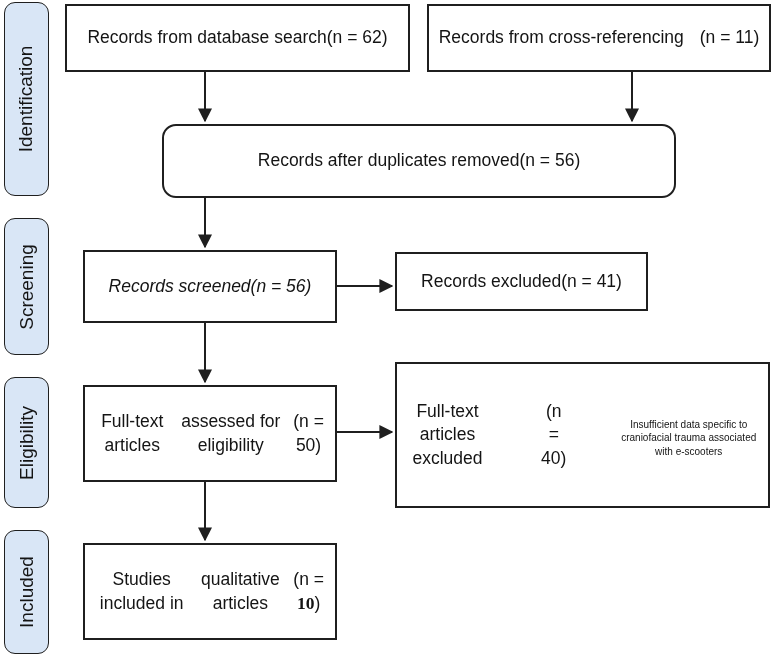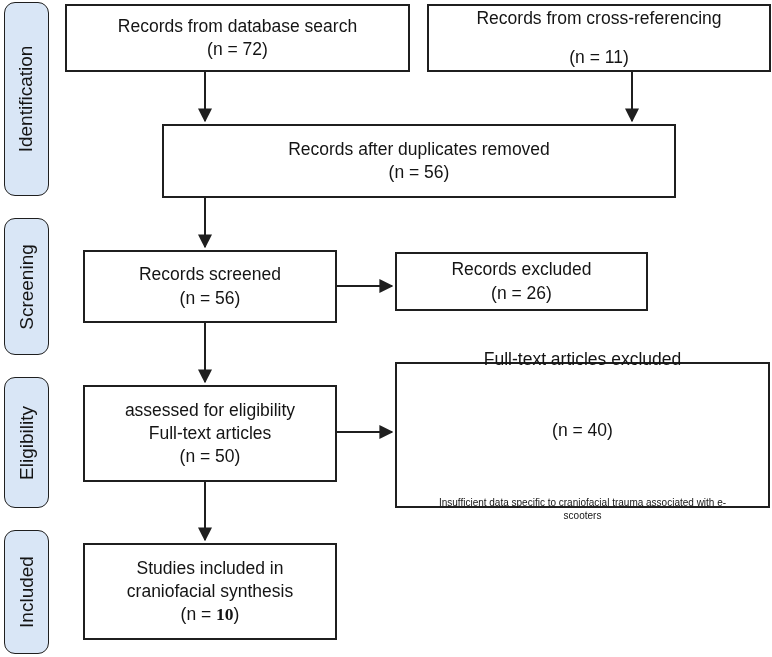--- a/index.html
+++ b/index.html
@@ -37,32 +37,32 @@
   .stage.screening      { top: 218px; height: 137px; }
   .stage.eligibility    { top: 377px; height: 131px; }
   .stage.included       { top: 530px; height: 124px; }
 
   
   .fbox {
     position: absolute;
     background: #ffffff;
     border: 2px solid #1f1f1f;
     display: flex;
-    flex-direction: column;
+    flex-direction: row;
     align-items: center;
     justify-content: center;
     text-align: center;
     font-size: 17.5px;
     line-height: 1.32;
     padding: 2px 6px;
   }
   .fbox.db        { left: 65px;  top: 4px;   width: 345px; height: 68px; }
   .fbox.cross     { left: 427px; top: 4px;   width: 344px; height: 68px; gap: 16px; }
-  .fbox.dup       { left: 162px; top: 124px; width: 514px; height: 74px; }
-  .fbox.screened  { left: 83px;  top: 250px; width: 254px; height: 73px; }
+  .fbox.dup       { left: 162px; top: 124px; width: 514px; height: 74px; border-radius: 14px; }
+  .fbox.screened  { left: 83px;  top: 250px; width: 254px; height: 73px; font-style: italic; }
   .fbox.excluded  { left: 395px; top: 252px; width: 253px; height: 59px; }
   .fbox.fulltext  { left: 83px;  top: 385px; width: 254px; height: 97px; }
   .fbox.ftexcl    { left: 395px; top: 362px; width: 375px; height: 146px; gap: 48px; }
   .fbox.studies   { left: 83px;  top: 543px; width: 254px; height: 97px; }
 
   .note {
     font-size: 10px;
     line-height: 1.32;
     max-width: 300px;
     margin-top: 6px;
@@ -91,58 +91,58 @@
   </div>
   <div class="stage eligibility">
     <span>Eligibility</span>
   </div>
   <div class="stage included">
     <span>Included</span>
   </div>
 
   <div class="fbox db">
     <div>Records from database search</div>
-    <div>(n = 72)</div>
+    <div>(n = 62)</div>
   </div>
 
   <div class="fbox cross">
     <div>Records from cross-referencing</div>
     <div>(n = 11)</div>
   </div>
 
   <div class="fbox dup">
     <div>Records after duplicates removed</div>
     <div>(n = 56)</div>
   </div>
 
   <div class="fbox screened">
     <div>Records screened</div>
     <div>(n = 56)</div>
   </div>
 
   <div class="fbox excluded">
     <div>Records excluded</div>
-    <div>(n = 26)</div>
+    <div>(n = 41)</div>
   </div>
 
   <div class="fbox fulltext">
+    <div>Full-text articles</div>
     <div>assessed for eligibility</div>
-    <div>Full-text articles</div>
     <div>(n = 50)</div>
   </div>
 
   <div class="fbox ftexcl">
     <div>Full-text articles excluded</div>
     <div>(n = 40)</div>
     <div class="note">Insufficient data specific to craniofacial trauma associated with e-scooters</div>
   </div>
 
   <div class="fbox studies">
     <div>Studies included in</div>
-    <div>craniofacial synthesis</div>
+    <div>qualitative articles</div>
     <div><span>(n = </span><span class="bold">10</span><span>)</span></div>
   </div>
 
   <svg class="arrows" viewBox="0 0 772 657" xmlns="http://www.w3.org/2000/svg">
     <defs>
       <marker id="ah" viewBox="0 0 10 10" refX="9" refY="5" markerWidth="7" markerHeight="7" orient="auto">
         <path d="M0,0 L10,5 L0,10 z" fill="#1f1f1f"></path>
       </marker>
     </defs>
     <line x1="205" y1="72" x2="205" y2="121" stroke="#1f1f1f" stroke-width="2" marker-end="url(#ah)"></line>

